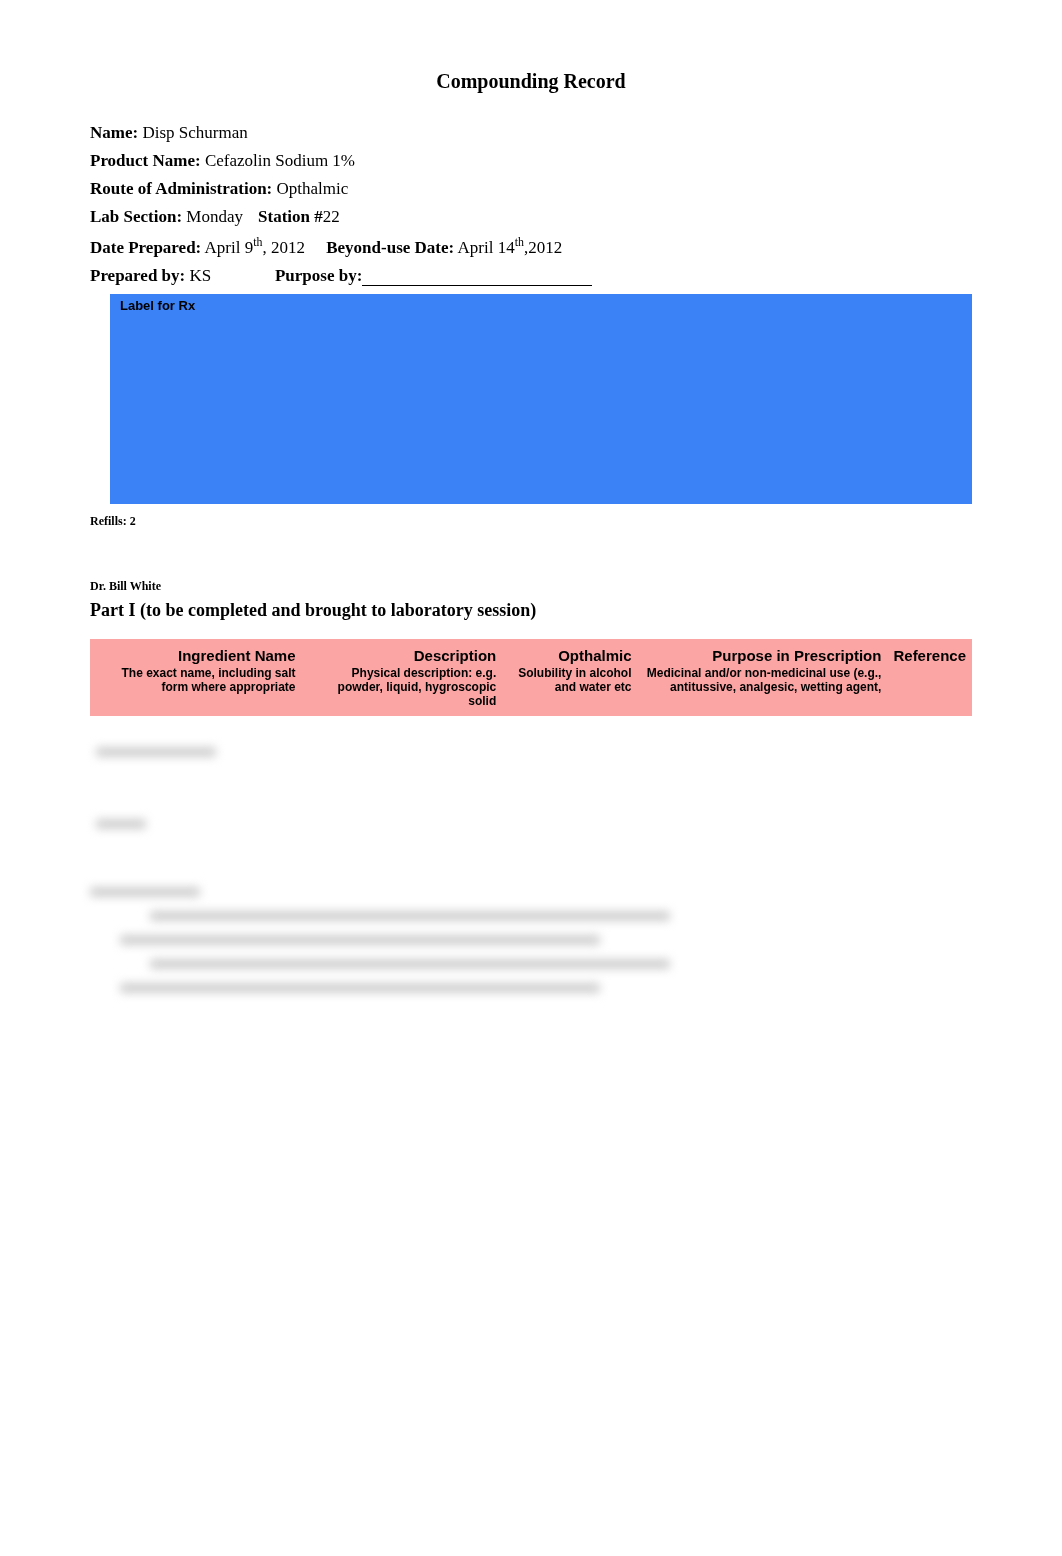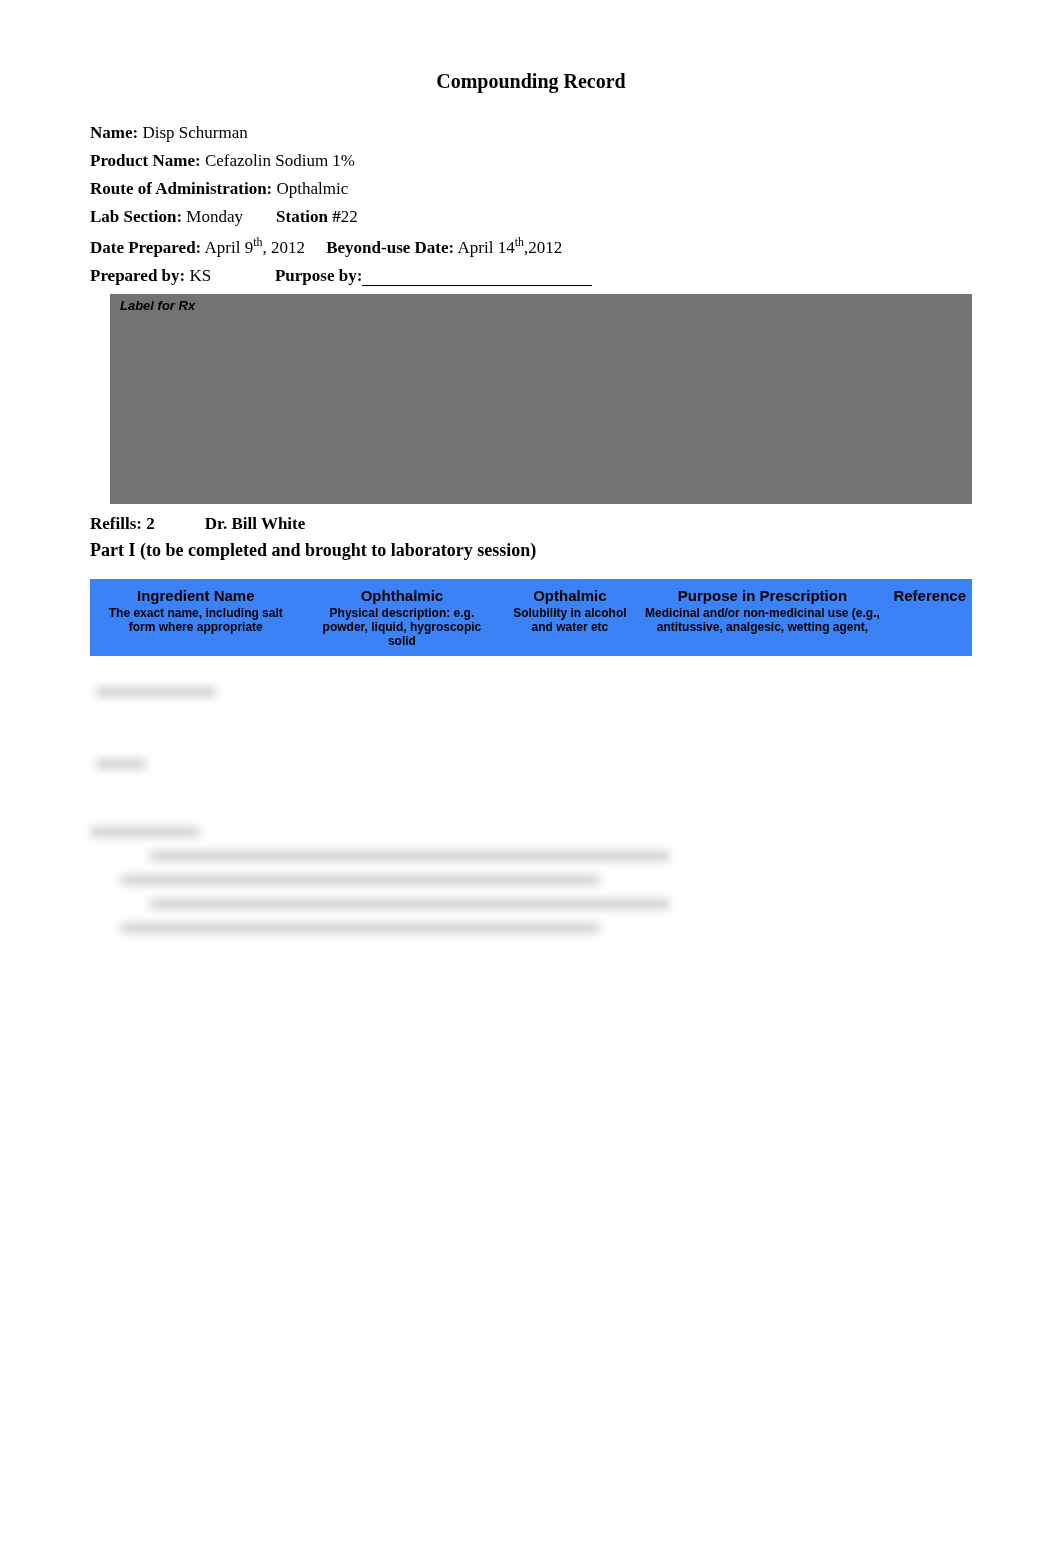--- a/index.html
+++ b/index.html
@@ -11,73 +11,73 @@
     color: #000;
   }
   .page-title {
     text-align: center;
     font-weight: bold;
     font-size: 20px;
     margin-bottom: 30px;
   }
   .line { margin-bottom: 8px; font-size: 17px; }
   .line b { font-weight: bold; }
-  .lab-row { display: flex; gap: 33px; font-size: 17px; margin-bottom: 8px; }
+  .lab-row { display: flex; gap: 15px; font-size: 17px; margin-bottom: 8px; }
   .prep-row { display: flex; align-items: flex-end; font-size: 17px; margin-bottom: 8px; }
   .underline {
     display: inline-block;
     border-bottom: 1px solid #000;
     min-width: 230px;
     height: 1.05em;
   }
   .rx-block {
     display: flex;
     margin-top: 8px;
     margin-bottom: 10px;
   }
   .rx-left { flex: 0 0 320px; font-size: 17px; }
   .rx-left .rx-line { margin-bottom: 22px; }
   .rx-label-wrap {
     flex: 1;
-    background: #737373;
+    background: #3b82f6;
     border: none;
     padding: 2px 10px 10px 10px;
     margin-left: 20px;
     min-height: 210px;
-    font-style: italic;
   }
   .rx-label-title {
     font-weight: bold;
     font-size: 13px;
     font-family: Arial, sans-serif;
   }
   .refills-row {
     display: flex;
     gap: 50px;
-    font-size: 17px;
+    font-size: 12px;
     margin-bottom: 6px;
+    flex-direction: column;
   }
   .part-title {
     font-weight: bold;
     font-size: 18px;
     margin-top: 4px;
     margin-bottom: 18px;
   }
   table {
     width: 100%;
     border-collapse: collapse;
     font-family: Arial, sans-serif;
   }
   th {
-    text-align: center;
+    text-align: right;
     vertical-align: top;
     padding: 8px 6px;
     font-size: 15px;
     font-weight: bold;
-    background: #3b82f6;
+    background: #fca5a5;
   }
   th .sub {
     display: block;
     font-size: 12px;
     font-weight: bold;
     margin-top: 2px;
     color: #000;
   }
   td {
     padding: 28px 6px;
@@ -163,21 +163,21 @@
 <div class="part-title">Part I (to be completed and brought to laboratory session)</div>
 
 <table>
   <thead>
     <tr>
       <th>
         <span>Ingredient Name</span>
         <span class="sub">The exact name, including salt form where appropriate</span>
       </th>
       <th>
-        <span>Ophthalmic</span>
+        <span>Description</span>
         <span class="sub">Physical description: e.g. powder, liquid, hygroscopic solid</span>
       </th>
       <th>
         <span>Opthalmic</span>
         <span class="sub">Solubility in alcohol and water etc</span>
       </th>
       <th>
         <span>Purpose in Prescription</span>
         <span class="sub">Medicinal and/or non-medicinal use (e.g., antitussive, analgesic, wetting agent,</span>
       </th>

